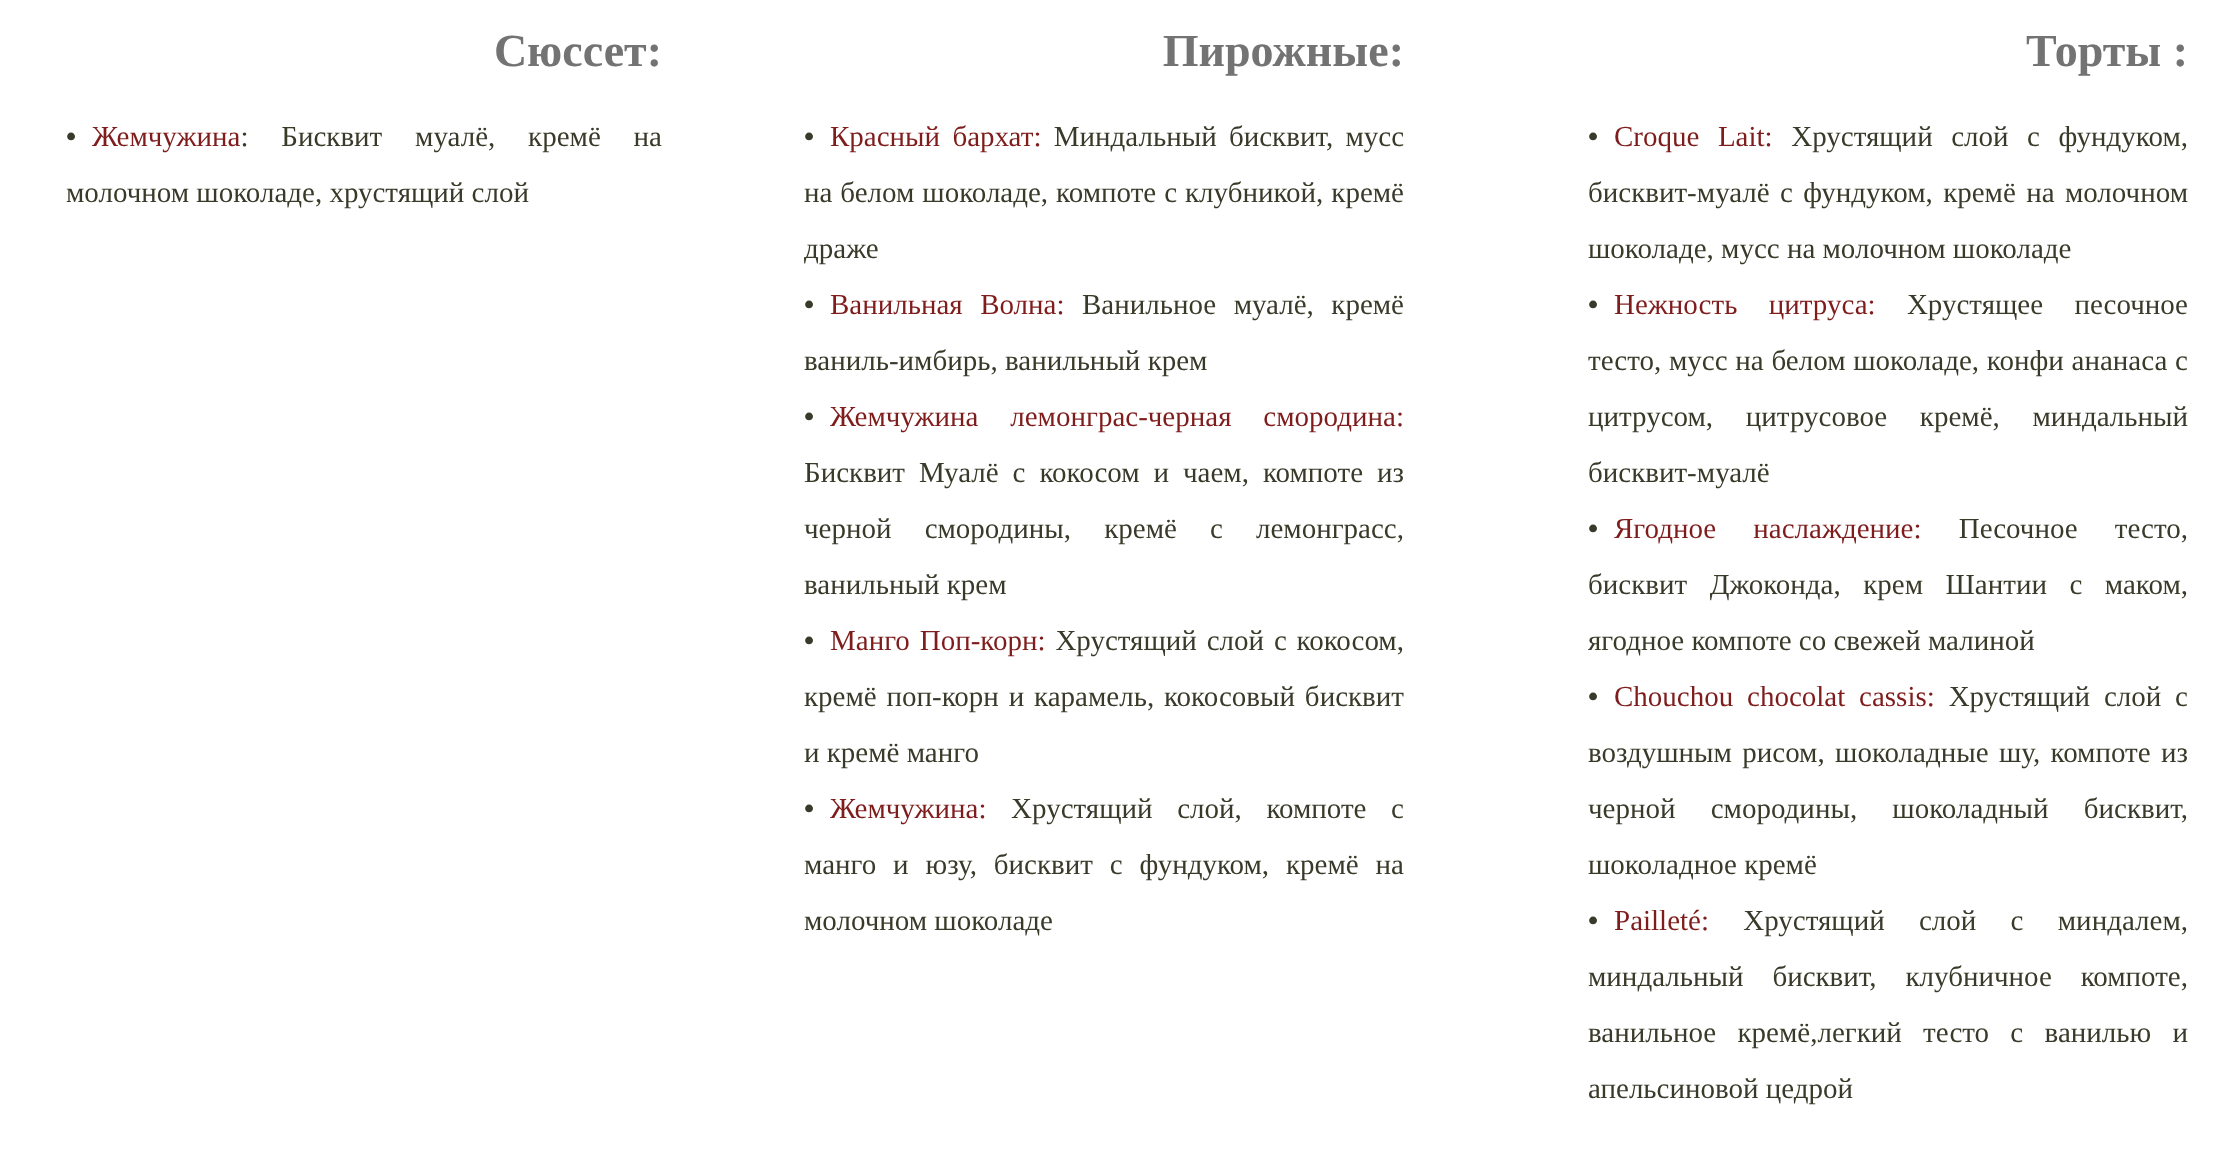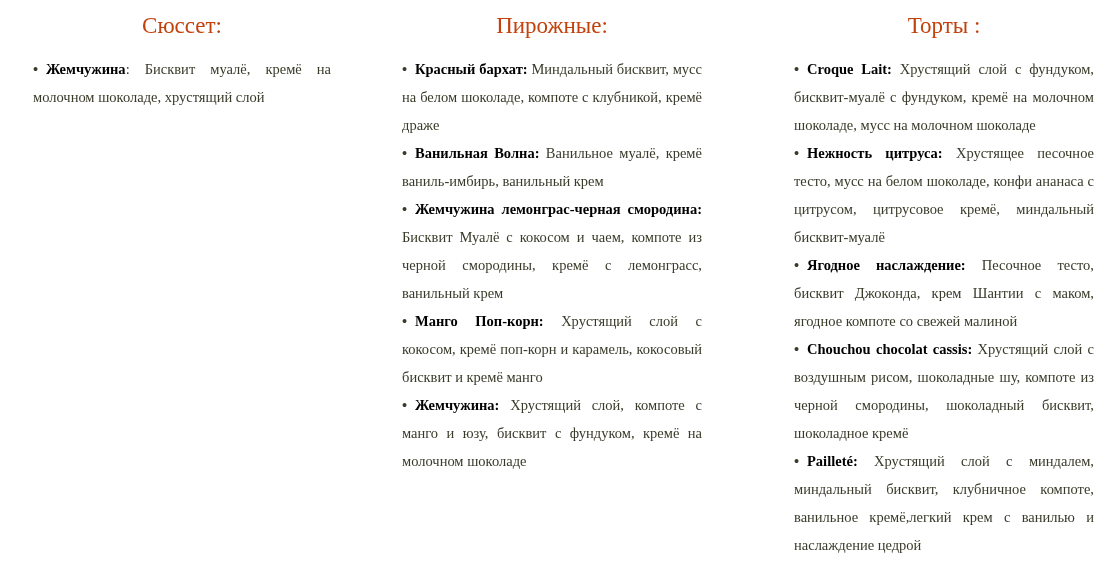--- a/index.html
+++ b/index.html
@@ -17,45 +17,45 @@
     }
     .column {
       position: absolute;
       top: 0;
     }
     .col-1 { left: 33px; width: 298px; }
     .col-2 { left: 402px; width: 300px; }
     .col-3 { left: 772px; width: 300px; margin-left: 22px; }
     .col-title {
       font-size: 23px;
-      color: #c2410c;
-      text-align: center;
+      color: #737373;
+      text-align: right;
       margin: 11px 0 0 0;
       line-height: 30px;
-      font-weight: normal;
+      font-weight: bold;
     }
     .col-1 .col-title { padding-right: 0; }
     .items {
       margin-top: 14px;
     }
     .item {
       font-size: 14.5px;
       line-height: 28px;
       text-align: justify;
       text-align-last: left;
     }
     .bullet {
       display: inline-block;
       width: 4px;
       margin-right: 9px;
       font-weight: bold;
     }
     .item-name {
-      font-weight: bold;
-      color: #000000;
+      font-weight: normal;
+      color: #7f1d1d;
     }
     .item-desc {
       color: #3a3a2a;
     }
   </style>
 </head>
 <body>
 
 <div class="column col-1">
   <h2 class="col-title">Сюссет:</h2>
@@ -96,16 +96,16 @@
     <div class="item">
       <span class="bullet">•</span><span class="item-name">Нежность цитруса:</span><span class="item-desc"> Хрустящее песочное тесто, мусс на белом шоколаде, конфи ананаса с цитрусом, цитрусовое кремё, миндальный бисквит-муалё</span>
     </div>
     <div class="item">
       <span class="bullet">•</span><span class="item-name">Ягодное наслаждение:</span><span class="item-desc"> Песочное тесто, бисквит Джоконда, крем Шантии с маком, ягодное компоте со свежей малиной</span>
     </div>
     <div class="item">
       <span class="bullet">•</span><span class="item-name">Chouchou chocolat cassis:</span><span class="item-desc"> Хрустящий слой с воздушным рисом, шоколадные шу, компоте из черной смородины, шоколадный бисквит, шоколадное кремё</span>
     </div>
     <div class="item">
-      <span class="bullet">•</span><span class="item-name">Pailleté:</span><span class="item-desc"> Хрустящий слой с миндалем, миндальный бисквит, клубничное компоте, ванильное кремё,легкий крем с ванилью и наслаждение цедрой</span>
+      <span class="bullet">•</span><span class="item-name">Pailleté:</span><span class="item-desc"> Хрустящий слой с миндалем, миндальный бисквит, клубничное компоте, ванильное кремё,легкий тесто с ванилью и апельсиновой цедрой</span>
     </div>
   </div>
 </div>
 
 </body></html>

